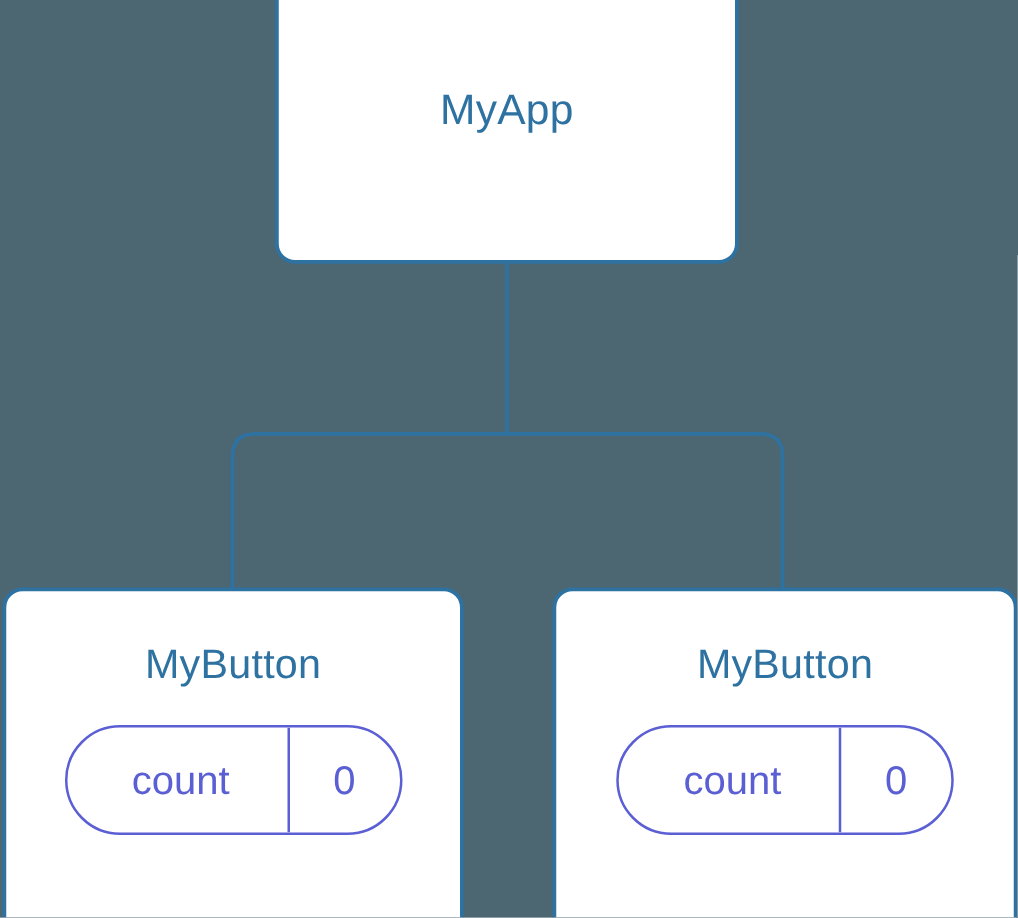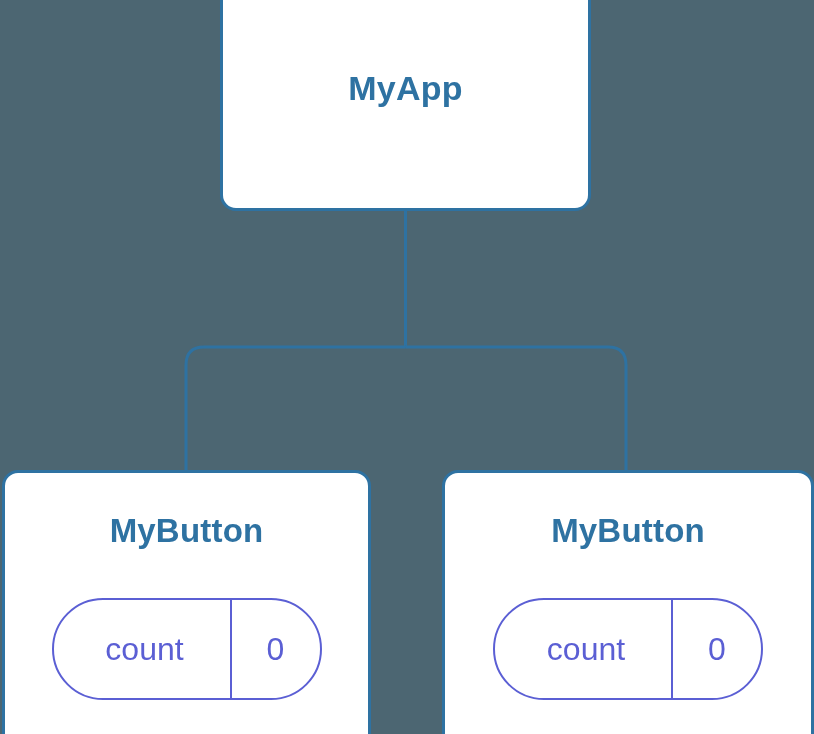--- a/index.html
+++ b/index.html
@@ -64,45 +64,45 @@
   .node-child-right {
     left: 442px;
     top: 470px;
     width: 372px;
     height: 290px;
   }
 
   .node-title {
     color: #2e72a2;
     font-size: 33px;
-    font-weight: 700;
+    font-weight: 400;
     letter-spacing: 0.2px;
     line-height: 1;
     white-space: nowrap;
   }
 
   .node-root .node-title {
     font-size: 34px;
     margin-top: 6px;
   }
 
   .node-child-left .node-title,
   .node-child-right .node-title {
     margin-top: 41px;
   }
 
   
   .state-pill {
-    margin-top: 51px;
+    margin-top: 33px;
     display: flex;
     align-items: stretch;
     border: 2px solid #5b5fd4;
     border-radius: 999px;
     background: transparent;
-    height: 102px;
+    height: 88px;
     box-sizing: border-box;
     overflow: hidden;
   }
 
   .state-key,
   .state-value {
     display: flex;
     align-items: center;
     justify-content: center;
     color: #5b5fd4;

